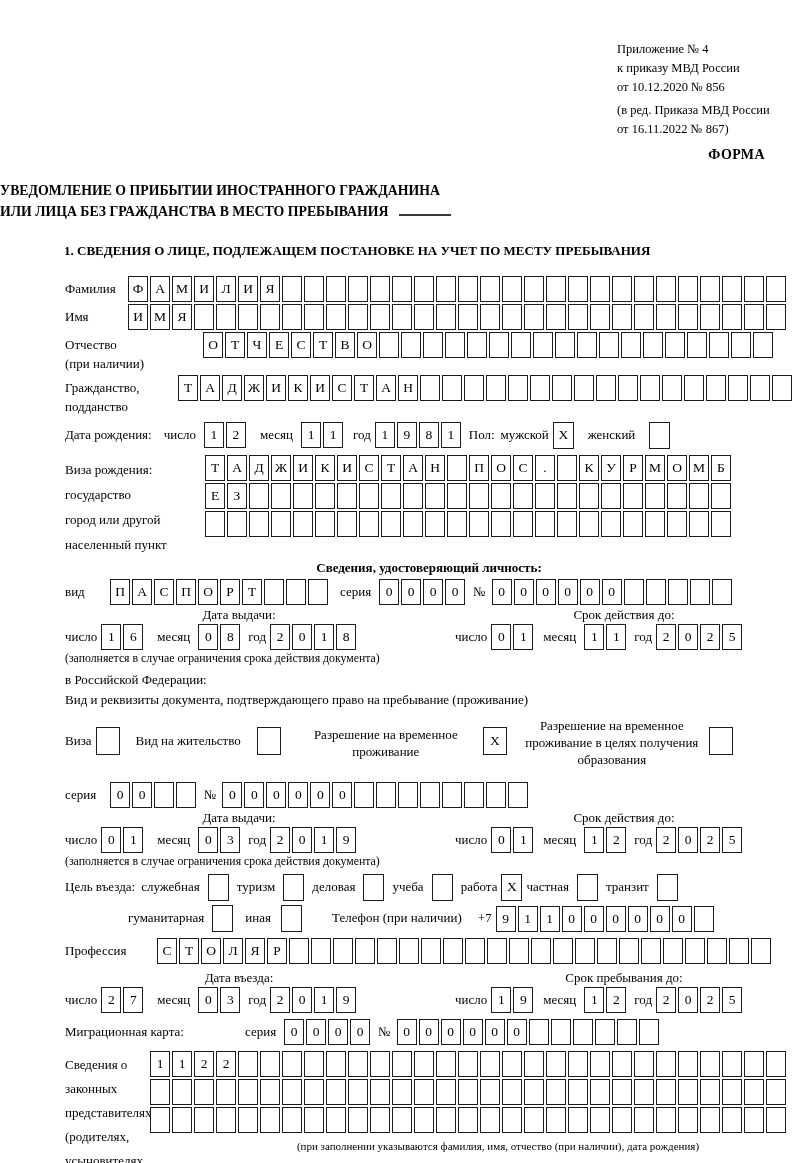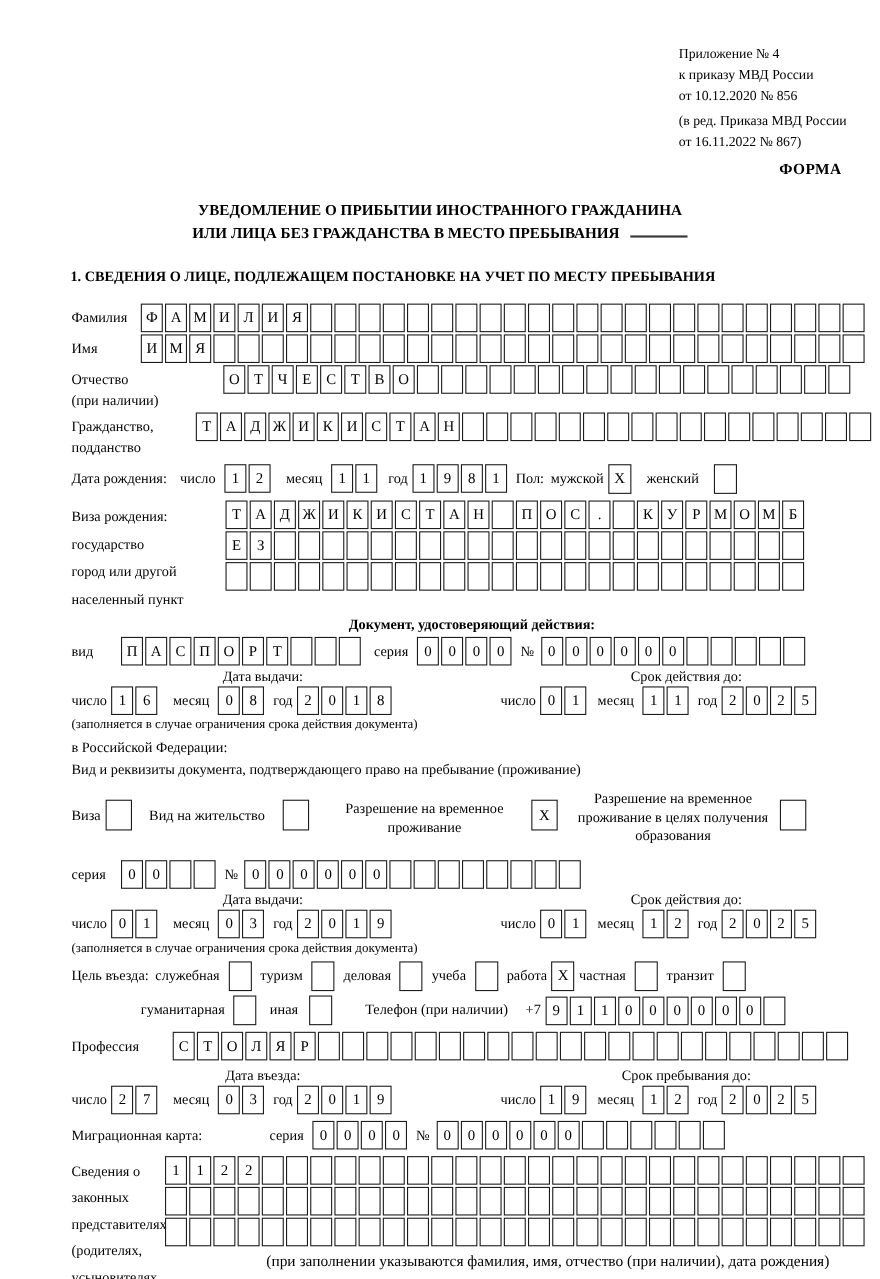--- a/index.html
+++ b/index.html
@@ -2,21 +2,21 @@
 <html><head>
 <meta charset="utf-8">
 <style>
   *{box-sizing:border-box}
   html,body{margin:0;padding:0;background:#e8e8e8}
   .page{position:relative;width:800px;height:1163px;margin:0 auto;background:#fff;
         font-family:"Liberation Serif","DejaVu Serif",serif;color:#000;overflow:hidden}
   .appendix{position:absolute;left:617px;top:40px;width:182px;font-size:12.5px;line-height:1.5}
   .appendix .rev{margin-top:5px}
   .forma{position:absolute;top:147px;right:35px;font-weight:bold;font-size:14px;letter-spacing:.4px}
-  .title{position:absolute;top:180px;left:0;width:100%;text-align:center;font-weight:bold;
+  .title{position:absolute;top:180px;left:0;width:100%;font-weight:bold;
          font-size:13.8px;line-height:1.55}
   .u{display:inline-block;width:52px;border-bottom:2px solid #3a3a3a;margin-left:10px;height:12px}
   .sec1{position:absolute;top:243px;left:64px;font-weight:bold;font-size:13px}
   .form{position:absolute;top:276px;left:65px;width:728px;font-size:13px}
   .row{display:flex;align-items:flex-start;margin-bottom:2px}
   .lbl{line-height:26px;white-space:nowrap}
   .lbl2{line-height:19px;padding-top:3px}
   .cells{display:inline-flex;gap:2px;flex-wrap:nowrap}
   .cell{flex:0 0 20px;width:20px;height:26px;border:1.6px solid #1c1c1c;text-align:center;
         line-height:23px;font-size:13.5px;background:#fff}
@@ -34,21 +34,21 @@
   .dc1{width:348px}
   .dc2{flex:1;padding-left:42px}
   .dh{text-align:center;font-size:13px;margin-bottom:1px}
   .dl{display:flex;align-items:flex-start}
   .noter{text-align:left;padding-right:45px;font-size:11.8px;margin:1px 0 4px}
   .plain{font-size:13px;line-height:1.55}
   .optrow{display:flex;align-items:center;margin-top:4px}
   .optc{width:178px;text-align:center;line-height:17px;padding-top:3px;font-size:13px}
   .o-lbl{line-height:28px;white-space:nowrap}
   .mt6{margin-top:6px}.mt14{margin-top:14px}
-  .notec{margin-left:140px;text-align:center;font-size:14px;margin-top:5px}
+  .notec{margin-left:140px;text-align:center;font-size:11px;margin-top:5px}
 </style>
 </head>
 <body>
 
 <div class="page">
 
   <div class="appendix">
     <div>Приложение № 4</div>
     <div>к приказу МВД России</div>
     <div>от 10.12.2020 № 856</div>
@@ -321,21 +321,21 @@
             <span class="cell"></span>
             <span class="cell"></span>
             <span class="cell"></span>
             <span class="cell"></span>
             <span class="cell"></span>
             <span class="cell"></span>
           </span>
       </div>
     </div>
 
-    <div class="center-h">Документ, удостоверяющий действия:</div>
+    <div class="center-h">Сведения, удостоверяющий личность:</div>
 
     <div class="row">
       <span class="lbl w45">вид</span>
       <span class="cells">
           <span class="cell">П</span>
           <span class="cell">А</span>
           <span class="cell">С</span>
           <span class="cell">П</span>
           <span class="cell">О</span>
           <span class="cell">Р</span>

